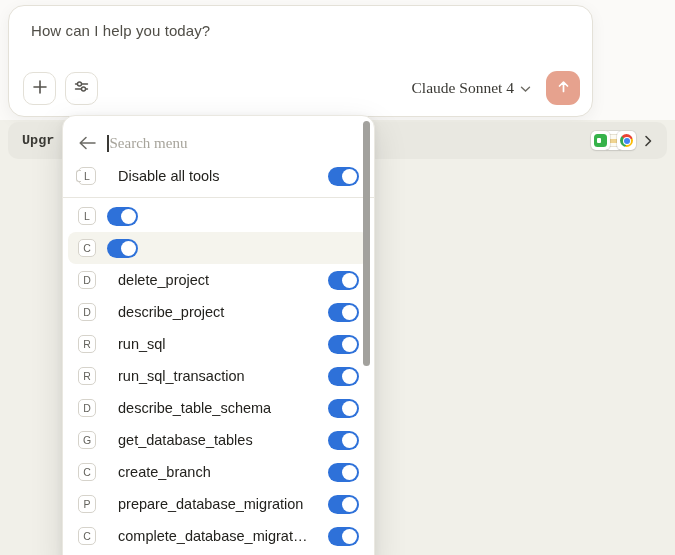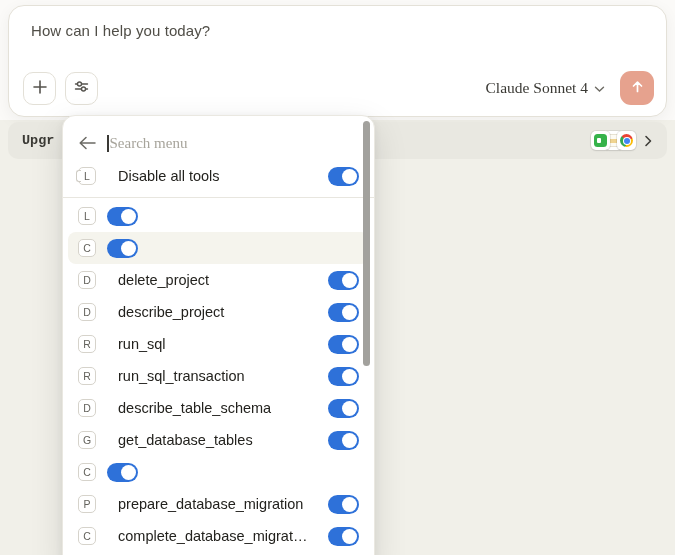--- a/index.html
+++ b/index.html
@@ -7,21 +7,21 @@
   body {
     position:relative; overflow:hidden;
     background:#f1f0e9;
     font-family:"Liberation Sans", sans-serif;
     -webkit-font-smoothing:antialiased;
   }
   .top-zone { position:absolute; left:0; top:0; width:675px; height:120px; background:#fbfaf8; }
 
   
   .composer {
-    position:absolute; left:8px; top:5px; width:659px; height:112px;
+    position:absolute; left:8px; top:5px; width:585px; height:112px;
     background:#ffffff; border:1px solid #e4e1d8; border-radius:16px;
     box-shadow:0 4px 16px rgba(0,0,0,.05);
   }
   .composer-placeholder {
     position:absolute; left:22px; top:16px;
     font-size:15px; color:#504e47; letter-spacing:.1px;
   }
   .composer-bottom {
     position:absolute; left:14px; right:12px; bottom:11px;
     display:flex; align-items:center; gap:9px;
@@ -262,20 +262,21 @@
   <div class="menu-row">
     <span class="badge">G</span>
     <span class="row-label">get_database_tables</span>
     <button class="toggle on">
           <span class="knob"></span>
         </button>
   </div>
 
   <div class="menu-row">
     <span class="badge">C</span>
+    <span class="row-label">create_branch</span>
     <button class="toggle on">
           <span class="knob"></span>
         </button>
   </div>
 
   <div class="menu-row">
     <span class="badge">P</span>
     <span class="row-label">prepare_database_migration</span>
     <button class="toggle on">
           <span class="knob"></span>

